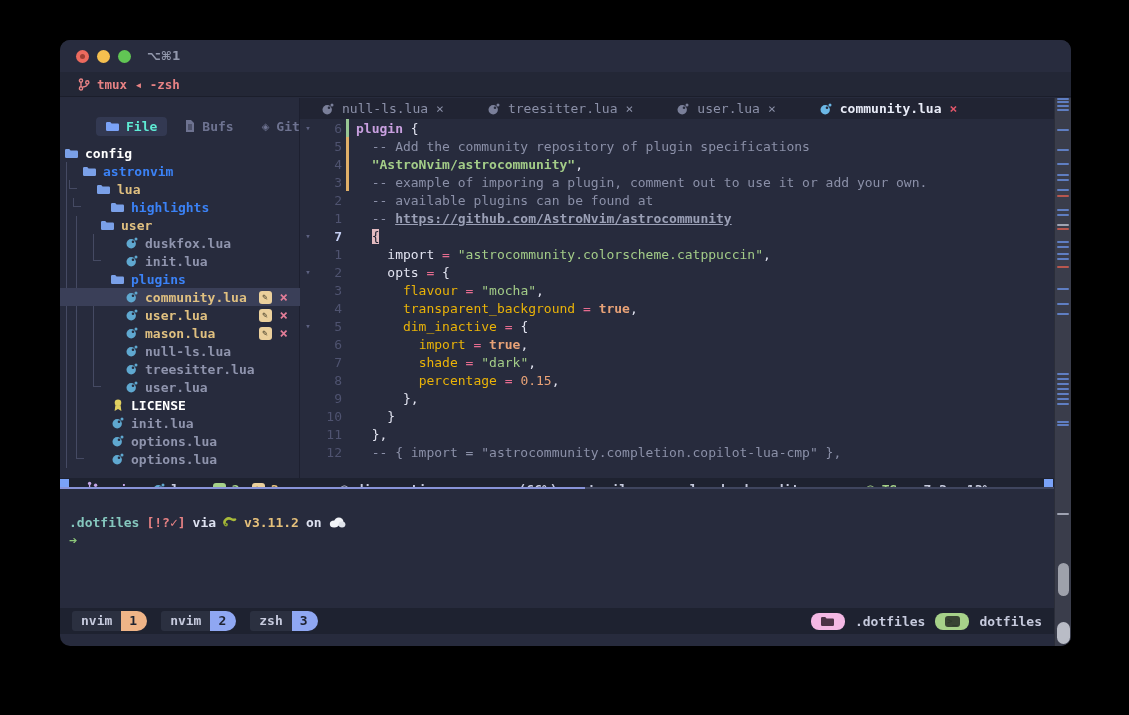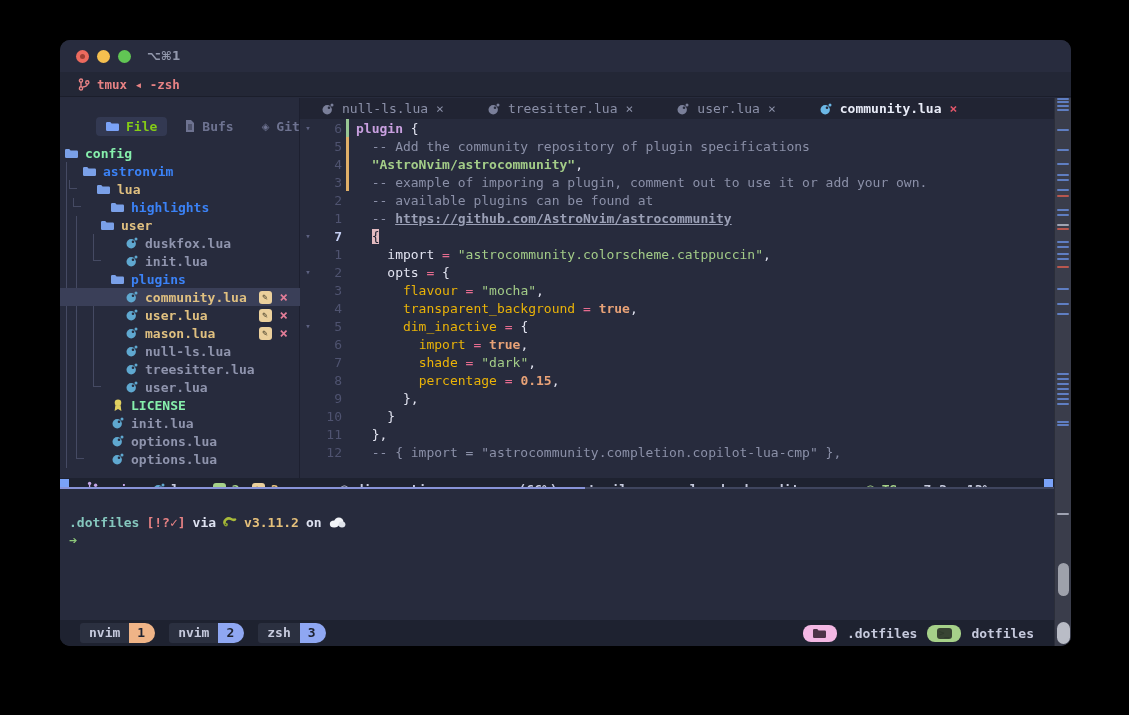--- a/index.html
+++ b/index.html
@@ -19,28 +19,28 @@
 
   
   #tabbar { height:25px; background:#232736; border-bottom:1px solid #1b1e2b; display:flex; align-items:center; padding-left:18px; color:#e78284; font-size:12.5px; font-weight:bold; }
   #tabbar .fork { margin-right:7px; display:inline-flex; }
 
   
   #nvim { position:absolute; left:0; top:58px; right:0; height:380px; display:flex; }
   #sidebar { width:240px; background:#272b3d; border-right:1px solid #1d2030; position:relative; }
   #sidebar-tabs { display:flex; margin-top:17px; height:22px; font-size:13px; font-weight:bold; align-items:center; }
   .stab { display:flex; align-items:center; gap:7px; padding:2px 10px; color:#6e7391; border-radius:4px; margin-left:8px; }
-  .stab.active { background:#333952; color:#84cc16;margin-left:36px; }
+  .stab.active { background:#333952; color:#5eead4;margin-left:36px; }
   .stab .ic { display:inline-flex; }
   #tree { position:relative; margin-top:7px; font-size:13px; font-weight:bold; }
   .trow { position:relative; height:18px; display:flex; align-items:center; width:240px; }
   .trow.selected { background:#3a3f58; }
   .trow .ticon { display:inline-flex; width:15px; justify-content:center; margin-right:6px; flex:none; }
   .tname { white-space:pre; }
-  .c-fg{color:#86efac;} .c-blue{color:#3b82f6;} .c-yellow{color:#e0c080;} .c-gray{color:#8f94ad;}
+  .c-fg{color:#ffffff;} .c-blue{color:#3b82f6;} .c-yellow{color:#e0c080;} .c-gray{color:#8f94ad;}
   .badges { margin-left:auto; margin-right:12px; display:flex; align-items:center; gap:8px; }
   .badge-edit { width:13px; height:13px; background:#ebd09c; color:#403a26; border-radius:3px; font-size:9px; line-height:13px; text-align:center; display:inline-block; }
   .badge-x { color:#e27d98; font-size:14px; font-weight:bold; line-height:13px; }
   .guide { position:absolute; width:0; border-left:1px solid #454a63; }
   .elbow { position:absolute; width:8px; height:9px; border-left:1px solid #454a63; border-bottom:1px solid #454a63; }
 
   
   #editor { flex:1; display:flex; flex-direction:column; overflow:hidden; }
   #bufftabs { height:21px; background:#212433; display:flex; align-items:center; font-size:13px; gap:0; }
   .btab { display:flex; align-items:center; gap:8px; padding:0 22px; color:#8b90a8; height:100%; }
@@ -54,21 +54,21 @@
   .lnum { width:26px; text-align:right; color:#4f5370; flex:none; }
   .lnum.cur { color:#c5cff2; font-weight:bold; }
   .sign { width:10px; align-self:stretch; flex:none; display:flex; justify-content:center; }
   .sign i { width:3px; height:18px; display:block; }
   .sign.add i { background:#99c794; } .sign.change i { background:#e0af68; }
   .ctext { padding-left:4px; }
   .tk-kw{color:#c9a0e0;font-weight:bold;} .tk-pl{color:#e2e4f1;} .tk-com{color:#8b90a8;}
   .tk-str{color:#a3cc88;} .tk-strb{color:#a3cc88;font-weight:bold;}
   .tk-url{color:#9ba0b6;text-decoration:underline;font-weight:bold;}
   .tk-op{color:#e66c8f;} .tk-id{color:#e2e4f1;} .tk-fld{color:#eab308;}
-  .tk-bool{color:#e8a277;font-weight:bold;} .tk-num{color:#e8a277;font-weight:bold;}
+  .tk-bool{color:#e8a277;font-weight:bold;} .tk-num{color:#e8a277;font-weight:normal;}
   .tk-cur{background:#e3bac0;color:#1d2030;}
 
   
   #statusline { position:absolute; left:0; top:438px; width:994px; height:22px; background:#1e2230; display:flex; align-items:center; font-size:13px; font-weight:bold; color:#c6cadd; }
   .sl-block { width:9px; height:20px; background:#7aa2f7; flex:none; }
   .sl-seg { display:flex; align-items:center; gap:6px; margin-left:18px; }
   .sl-branch { color:#c4a7e7; }
   .sl-git-add { color:#a6d189; } .sl-git-mod { color:#e5c07b; }
   .gicon { display:inline-block; width:13px; height:13px; border-radius:3px; font-size:10px; line-height:13px; text-align:center; font-weight:bold; }
   .gicon.add { background:#a6d189; color:#1e2230; } .gicon.mod { background:#ebd09c; color:#403a26; font-size:9px; }
@@ -77,21 +77,21 @@
   .sl-cursor { color:#e5c07b; letter-spacing:-2px; }
   .sl-icon { font-family:"DejaVu Sans", sans-serif; font-weight:normal; }
   #divider { position:absolute; left:0; top:447px; width:994px; height:2px; display:flex; }
   #divider .d1 { width:525px; background:#8893d8; } #divider .d2 { flex:1; background:#3f455e; }
   #shell { position:absolute; left:0; top:449px; width:994px; height:131px; background:#272b3d; padding:24px 0 0 9px; font-size:13px; font-weight:bold; }
   .sh-line { height:18px; display:flex; align-items:center; gap:7px; white-space:pre; }
   .sh-path { color:#85c7be; } .sh-git { color:#e78284; } .sh-plain { color:#dde1f0; }
   .sh-py { color:#e5c07b; } .sh-arrow { color:#8ec97a; font-size:14px; }
 
   
-  #tmuxbar { position:absolute; left:0; top:580px; width:994px; height:26px; background:#1e2230; display:flex; align-items:center; font-size:13px; font-weight:bold; padding:0 20px; }
+  #tmuxbar { position:absolute; left:0; top:568px; width:994px; height:26px; background:#1e2230; display:flex; align-items:center; font-size:13px; font-weight:bold; padding:0 12px; }
   .twin { display:flex; align-items:center; margin-right:14px; }
   .twin .tname2 { background:#2b3040; color:#c6cadd; padding:2px 9px 3px 9px; border-radius:3px 0 0 3px; }
   .twin .tnum { padding:2px 10px 3px 8px; border-radius:0 10px 10px 0; color:#1e2230; }
   .tnum.orange { background:#efb487; } .tnum.blue { background:#8fa7f2; }
   .tmux-right { margin-left:auto; display:flex; align-items:center; gap:10px; }
   .pill { width:34px; height:17px; border-radius:8px; display:flex; align-items:center; justify-content:center; }
   .pill.pink { background:#f4b8e4; } .pill.green { background:#a6d189; }
   .pill .term-glyph { font-size:9px; color:#2f3a2c; background:#384433; border-radius:3px; padding:0 2px; line-height:11px; }
   .pill.pink .dark-ic { color:#4d3347; display:inline-flex; }
   .tmux-label { color:#c6cadd; }

